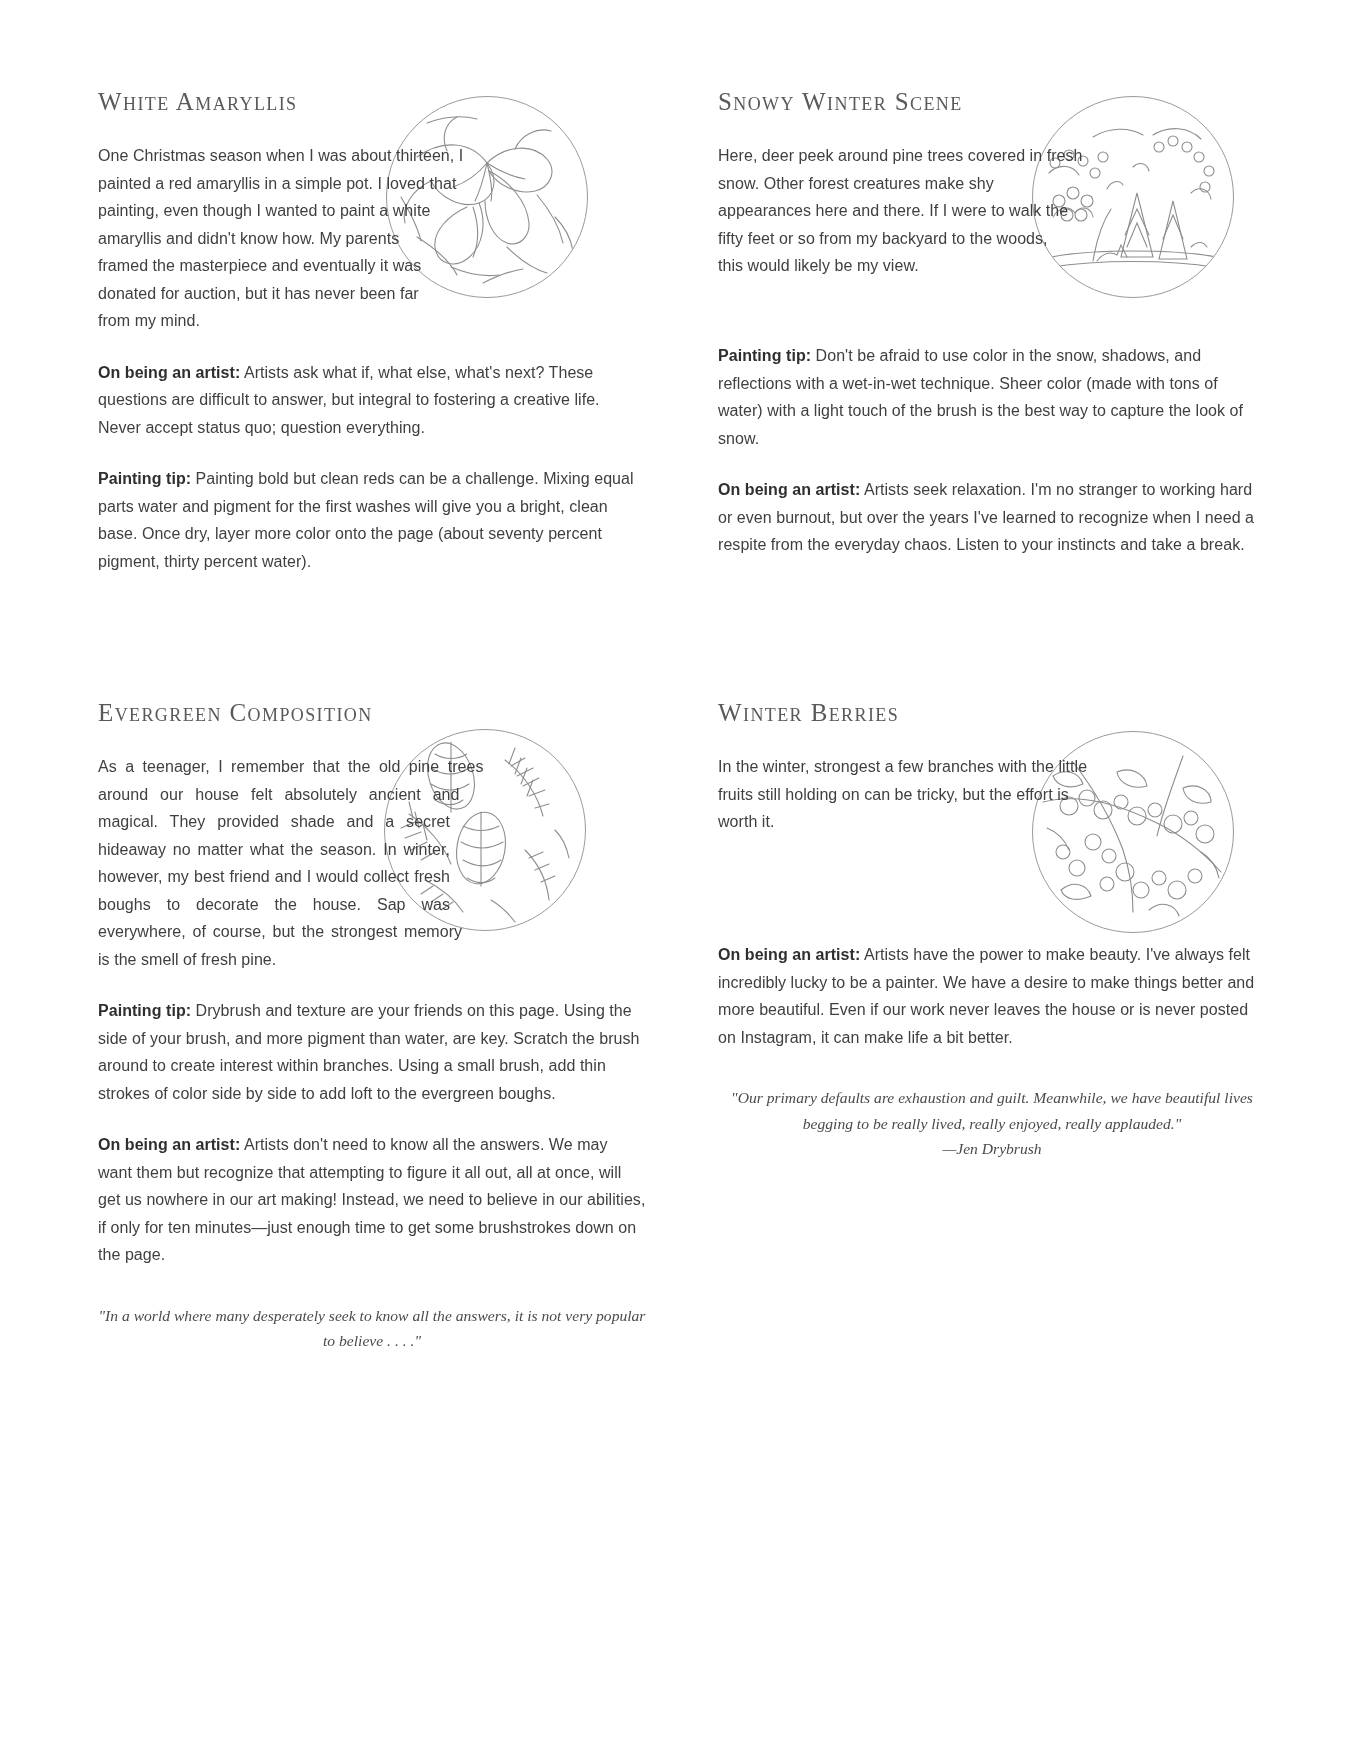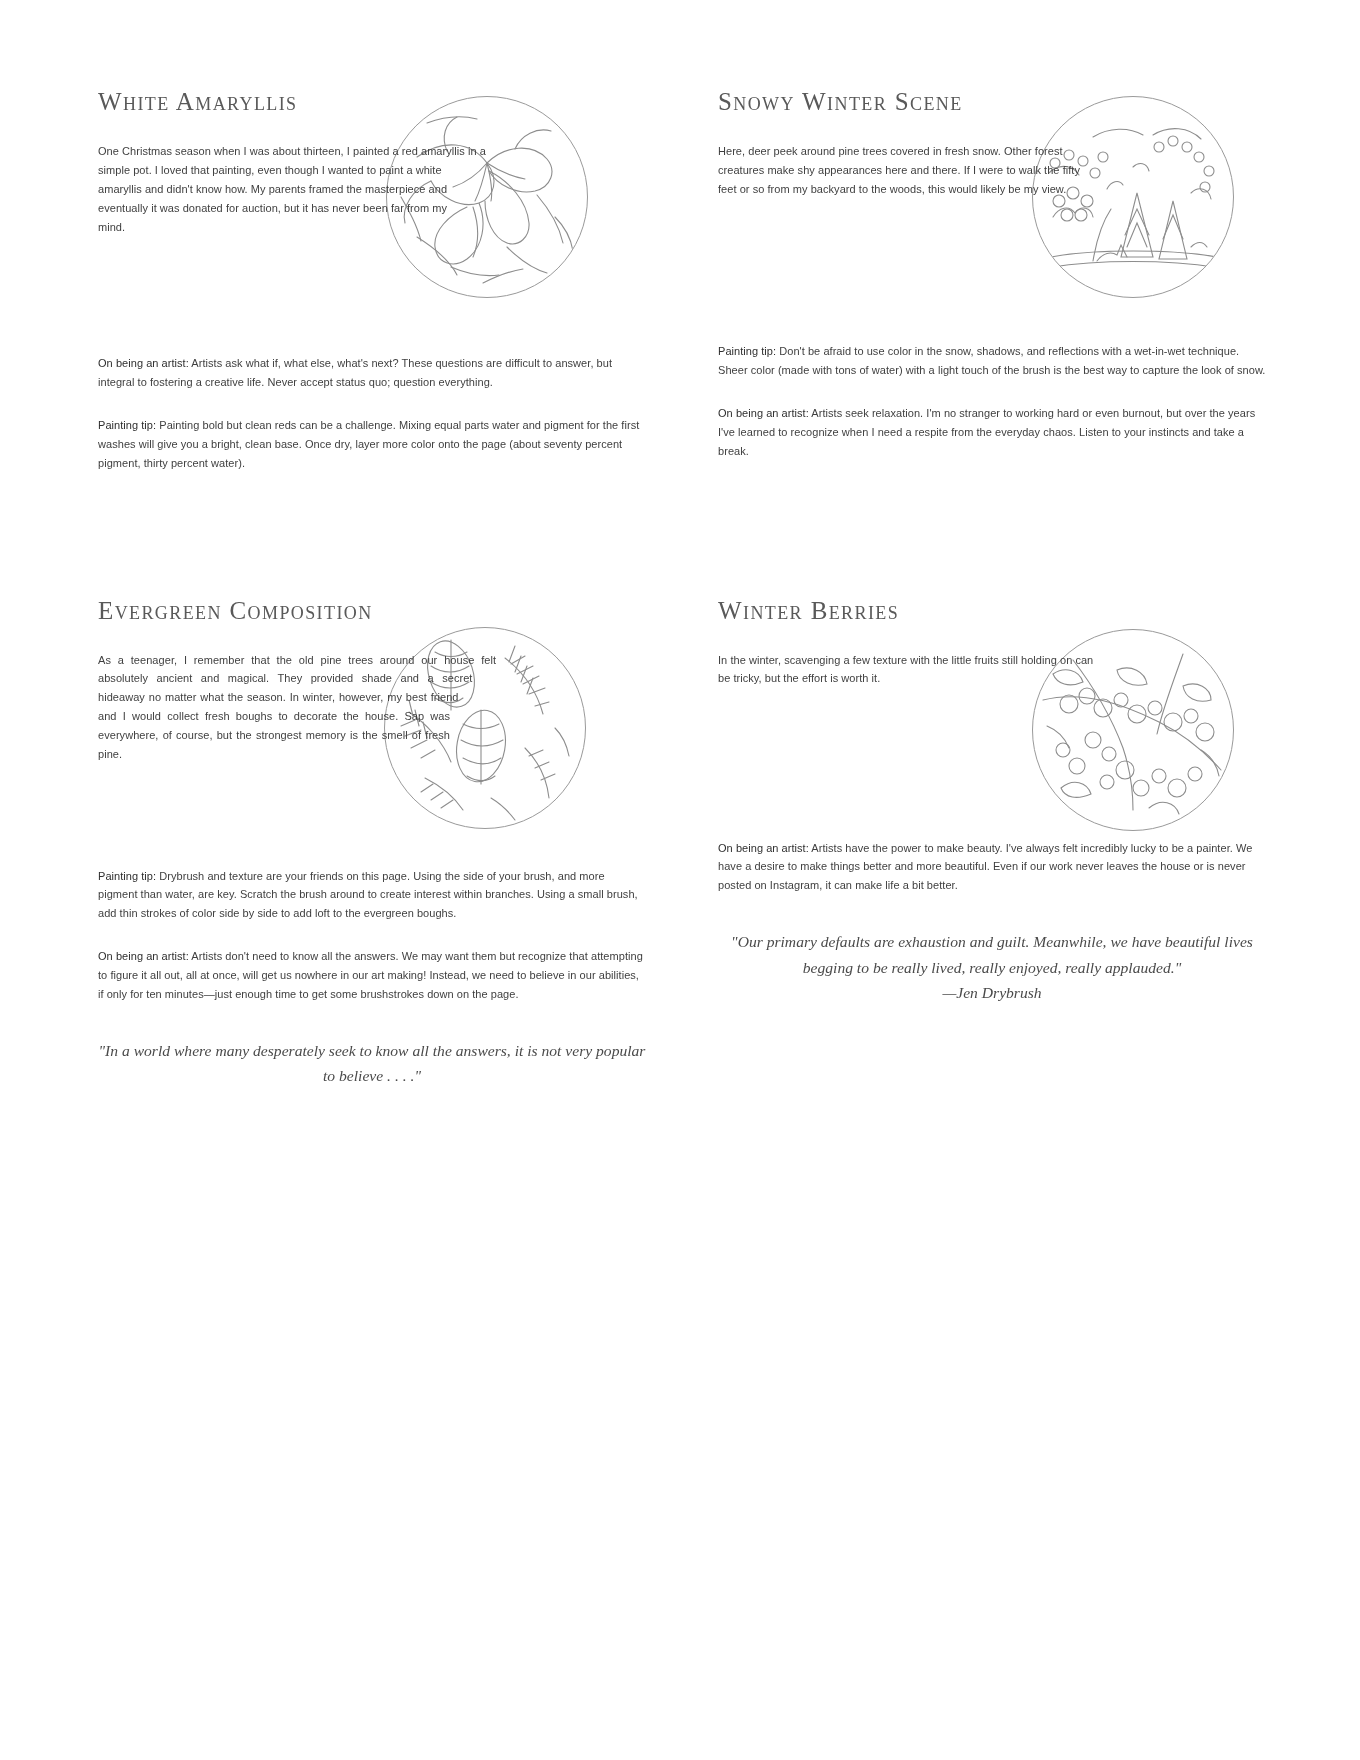--- a/index.html
+++ b/index.html
@@ -48,28 +48,28 @@
     margin: 0 0 26px 0;
     font-weight: normal;
     white-space: nowrap;
   }
 
   .body-wrap {
     position: relative;
   }
   p {
     margin: 0 0 24px 0;
-    font-size: 11px;
+    font-size: 16px;
     line-height: 1.72;
     color: #3f3f3f;
     letter-spacing: .05px;
   }
   p.justify { text-align: justify; }
   .lead-label {
-    font-weight: normal;
+    font-weight: bold;
     color: #2f2f2f;
   }
   .quote {
     margin-top: 34px;
     text-align: center;
     font-family: "Liberation Serif", serif;
     font-style: italic;
     font-size: 15.6px;
     line-height: 1.62;
     color: #4a4a4a;
@@ -282,21 +282,21 @@
               <path d="M28 158 c12 -10, 26 -6, 30 6 c-14 6, -26 4, -30 -6 Z"></path>
               <path d="M116 178 c12 -10, 26 -6, 30 6"></path>
               <path d="M168 120 c10 6, 16 16, 18 26"></path>
               <path d="M14 96 c10 4, 18 12, 22 22"></path>
             </g>
           </svg>
         </div>
 
         <div class="body-wrap">
           <div class="float-box" style="height:188px;"></div>
-          <p>In the winter, scavenging a few texture with the little fruits still holding on can be tricky, but the effort is worth it.</p>
+          <p>In the winter, strongest a few branches with the little fruits still holding on can be tricky, but the effort is worth it.</p>
           <div class="clearer"></div>
           <p><span class="lead-label">On being an artist:</span><span> Artists have the power to make beauty. I've always felt incredibly lucky to be a painter. We have a desire to make things better and more beautiful. Even if our work never leaves the house or is never posted on Instagram, it can make life a bit better.</span></p>
 
           <div class="quote">
             <span>"Our primary defaults are exhaustion and guilt. Meanwhile, we have beautiful lives begging to be really lived, really enjoyed, really applauded."</span>
             <span class="attrib">—Jen Drybrush</span>
           </div>
         </div>
       </div>
     </div>

